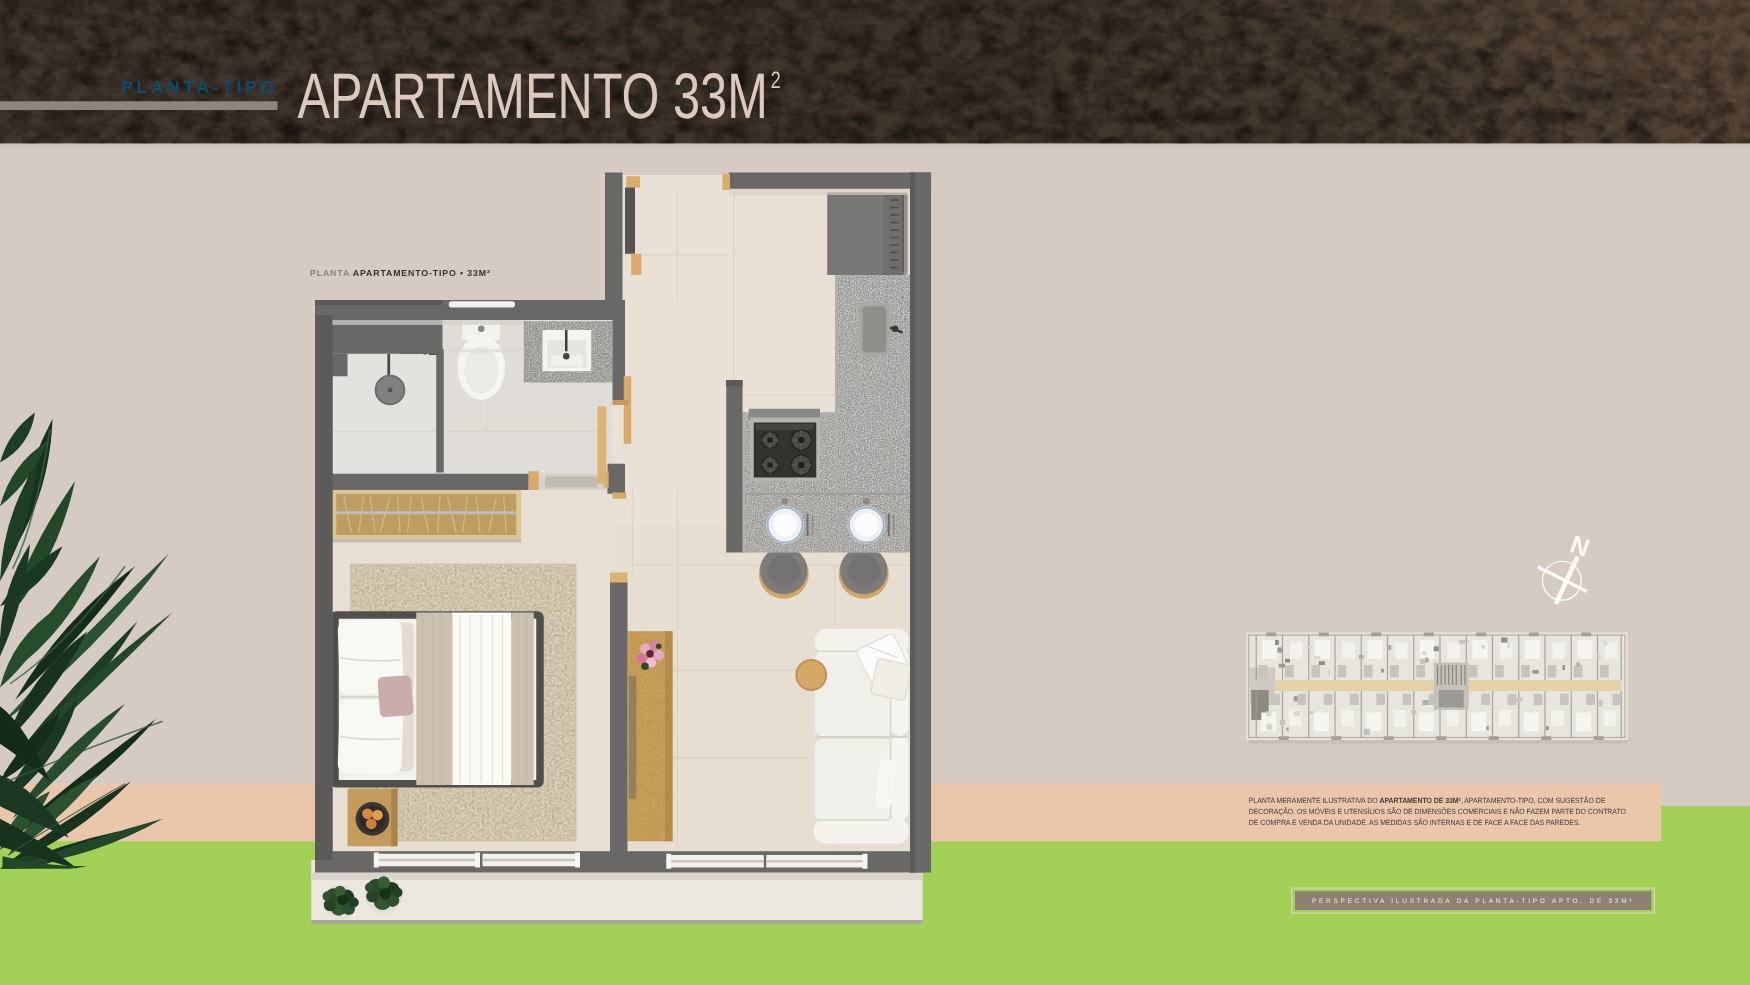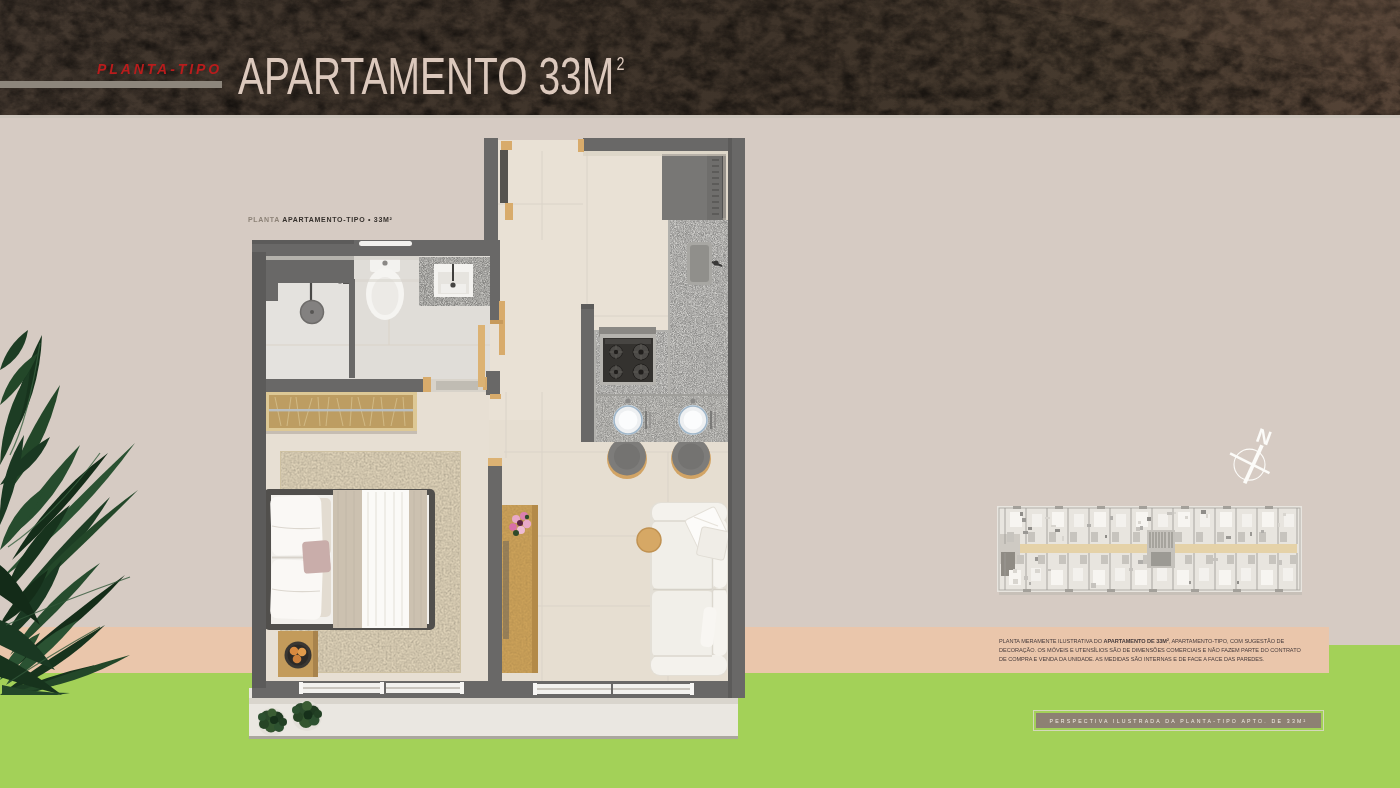--- a/index.html
+++ b/index.html
@@ -40,21 +40,21 @@
   </defs>
   <rect x="0" y="0" width="1400" height="115" fill="url(#hgrad)"></rect>
   <rect x="0" y="0" width="1400" height="115" fill="#7d6758" opacity="0.55" filter="url(#stucco)"></rect>
   <rect x="0" y="0" width="1400" height="115" fill="#2e251e" opacity="0.5" filter="url(#stucco2)"></rect>
   <polygon points="1000,0 1400,0 1400,85" fill="#705b49" opacity="0.18"></polygon>
 </svg>
 </div>
 
 <div class="abs" style="left:0;top:115px;width:1400px;height:3px;background:#cdc6bd;"></div>
 
-<div class="abs" style="left:97px;top:61px;font-size:14px;letter-spacing:2.9px;color:#b91c1c;font-weight:bold;font-style:italic;">PLANTA-TIPO</div>
+<div class="abs" style="left:97px;top:61px;font-size:14px;letter-spacing:2.9px;color:#0c4a6e;font-weight:bold;">PLANTA-TIPO</div>
 
 <div class="abs" style="left:0;top:81px;width:222px;height:7px;background:#8d867c;"></div>
 
 <div class="abs" style="left:238px;top:46px;font-size:51.5px;color:#dcc9bd;letter-spacing:0;transform:scaleX(0.757);transform-origin:left top;white-space:nowrap;">APARTAMENTO 33M<span style="font-size:19px;vertical-align:24px;margin-left:3px;">2</span></div>
 
 <div class="abs" style="left:248px;top:216px;font-size:7px;letter-spacing:0.7px;color:#8d8378;font-weight:bold;">PLANTA <span style="color:#35302c;">APARTAMENTO-TIPO • 33M²</span></div>
 
 <div class="abs" style="left:999px;top:637px;font-size:6px;line-height:8.8px;letter-spacing:-0.05px;color:#453a3b;white-space:nowrap;transform:scaleX(0.93);transform-origin:left top;">PLANTA MERAMENTE ILUSTRATIVA DO <b>APARTAMENTO DE 33M²</b>, APARTAMENTO-TIPO, COM SUGESTÃO DE<br>DECORAÇÃO. OS MÓVEIS E UTENSÍLIOS SÃO DE DIMENSÕES COMERCIAIS E NÃO FAZEM PARTE DO CONTRATO<br>DE COMPRA E VENDA DA UNIDADE. AS MEDIDAS SÃO INTERNAS E DE FACE A FACE DAS PAREDES.</div>
 
 <div class="abs" style="left:1033px;top:710px;width:285px;height:15px;border:1px solid #d4d8ba;background:#a3d158;padding:2px;">

